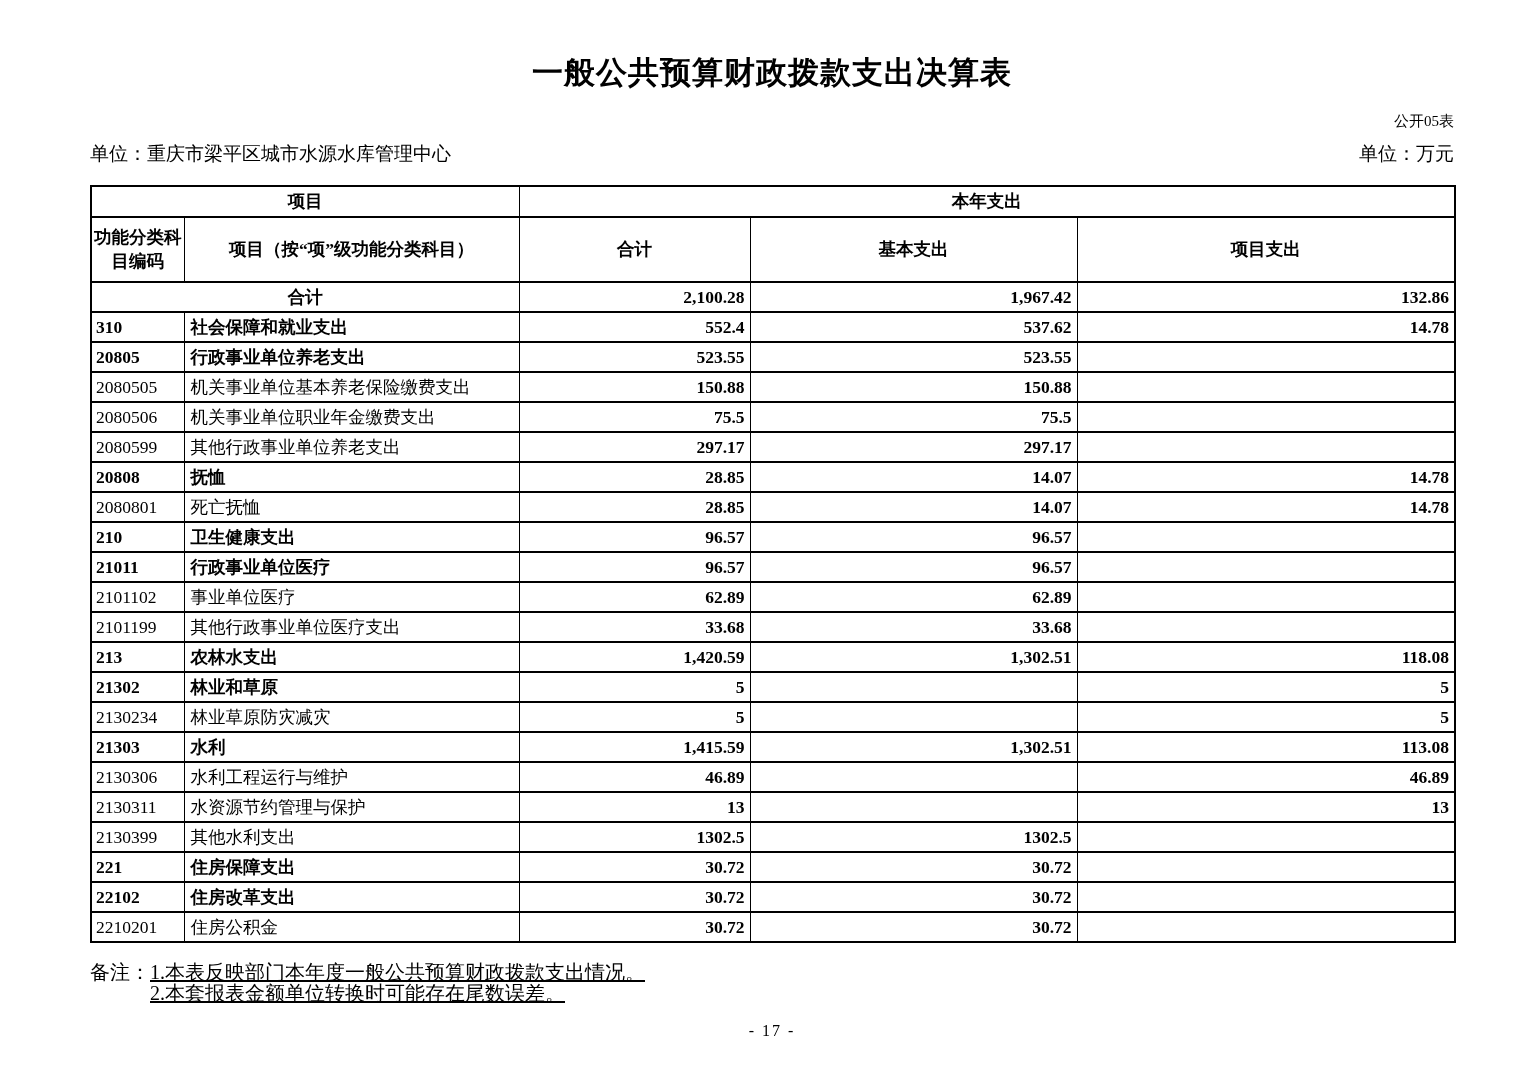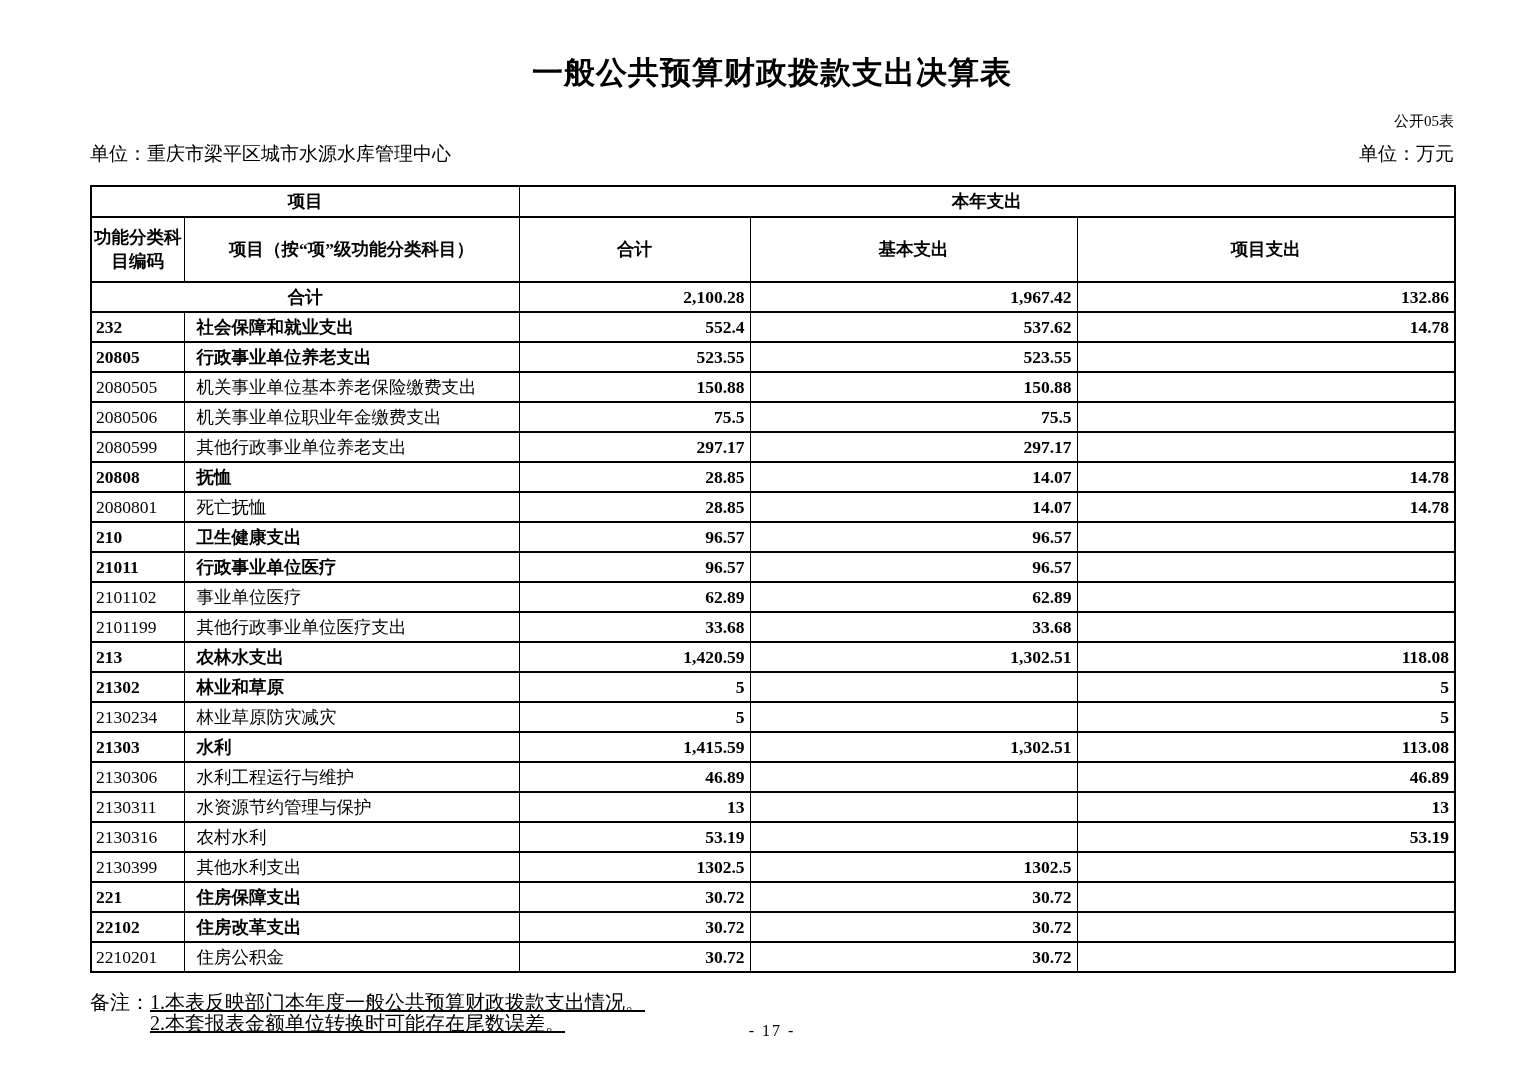--- a/index.html
+++ b/index.html
@@ -64,21 +64,21 @@
   .hrow1 th { height: 31px; }
   .hrow2 th { height: 65px; }
   .budget-table tbody tr { height: 30px; }
   td.code-cell {
     text-align: left;
     padding-left: 4px;
     font-weight: normal;
   }
   td.name-cell {
     text-align: left;
-    padding-left: 12px;
+    padding-left: 6px;
     font-weight: normal;
   }
   td.name-cell.center {
     text-align: center;
     padding-left: 0;
     font-weight: bold;
   }
   td.amount-cell {
     text-align: right;
     padding-right: 5px;
@@ -137,21 +137,21 @@
       </tr>
     </thead>
     <tbody>
         <tr class="bold">
           <td class="name-cell center" colspan="2">合计</td>
           <td class="amount-cell">2,100.28</td>
           <td class="amount-cell">1,967.42</td>
           <td class="amount-cell">132.86</td>
         </tr>
         <tr class="bold">
-          <td class="code-cell">232</td>
+          <td class="code-cell">310</td>
           <td class="name-cell">社会保障和就业支出</td>
           <td class="amount-cell">552.4</td>
           <td class="amount-cell">537.62</td>
           <td class="amount-cell">14.78</td>
         </tr>
         <tr class="bold">
           <td class="code-cell">20805</td>
           <td class="name-cell">行政事业单位养老支出</td>
           <td class="amount-cell">523.55</td>
           <td class="amount-cell">523.55</td>
@@ -256,27 +256,20 @@
           <td class="amount-cell">46.89</td>
         </tr>
         <tr>
           <td class="code-cell">2130311</td>
           <td class="name-cell">水资源节约管理与保护</td>
           <td class="amount-cell">13</td>
           <td class="amount-cell"></td>
           <td class="amount-cell">13</td>
         </tr>
         <tr>
-          <td class="code-cell">2130316</td>
-          <td class="name-cell">农村水利</td>
-          <td class="amount-cell">53.19</td>
-          <td class="amount-cell"></td>
-          <td class="amount-cell">53.19</td>
-        </tr>
-        <tr>
           <td class="code-cell">2130399</td>
           <td class="name-cell">其他水利支出</td>
           <td class="amount-cell">1302.5</td>
           <td class="amount-cell">1302.5</td>
           <td class="amount-cell"></td>
         </tr>
         <tr class="bold">
           <td class="code-cell">221</td>
           <td class="name-cell">住房保障支出</td>
           <td class="amount-cell">30.72</td>

